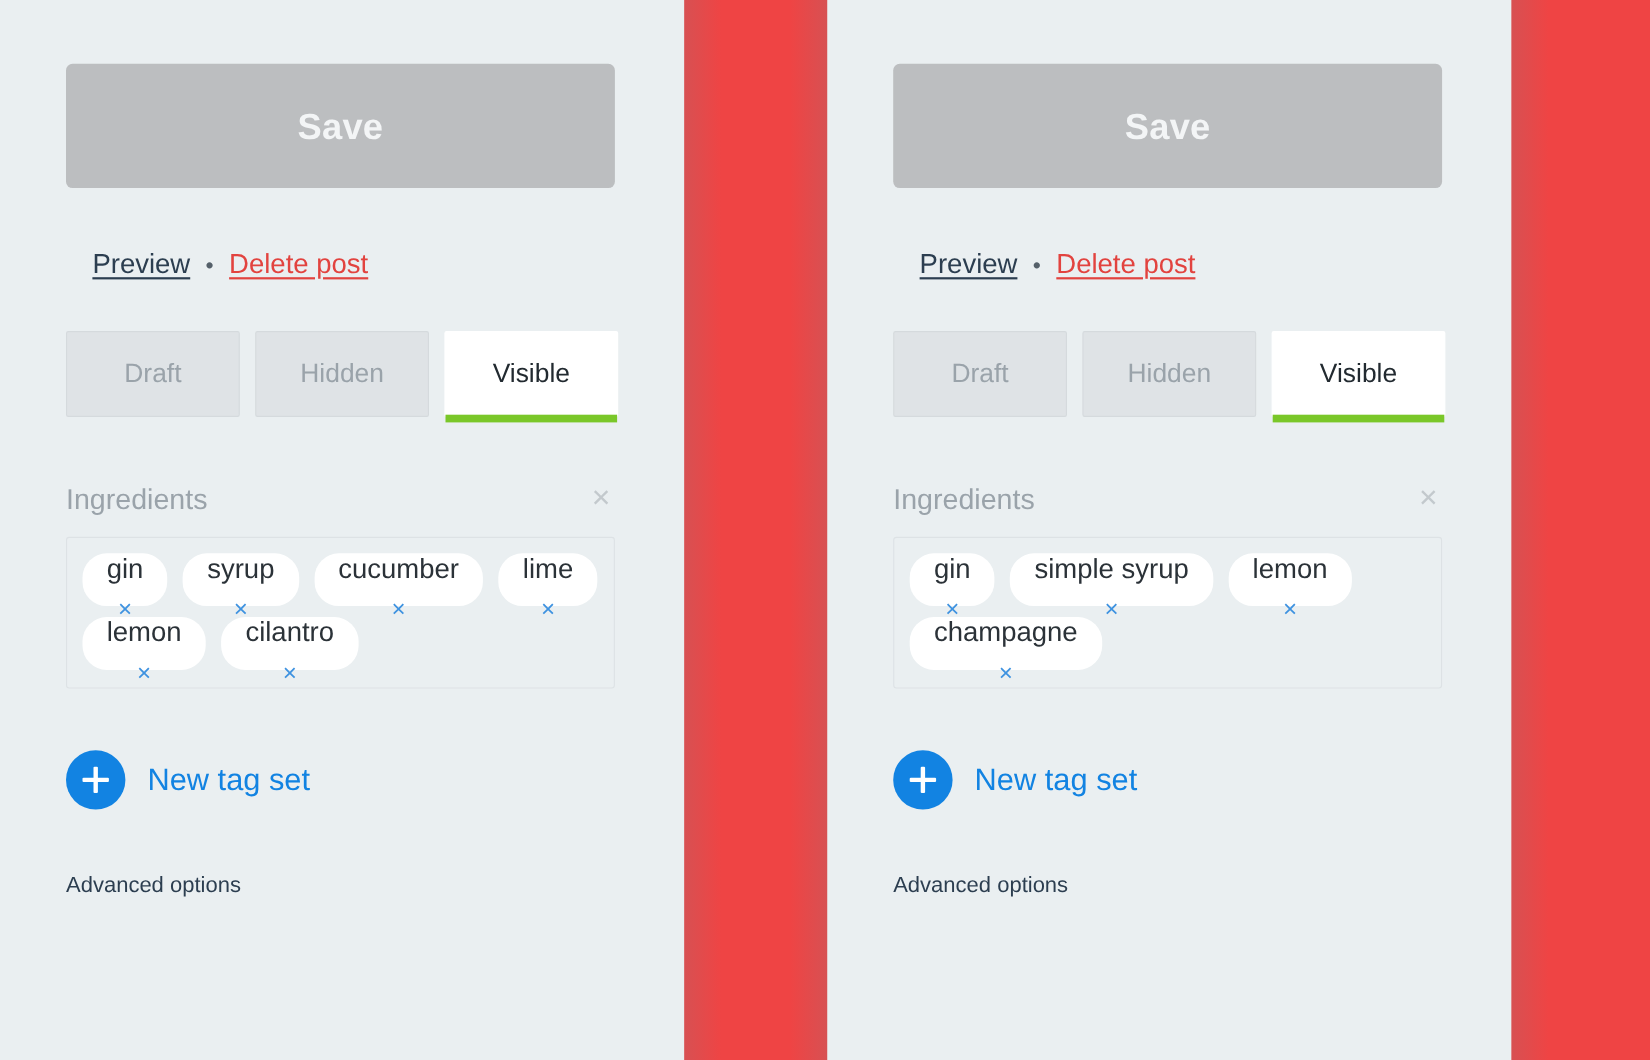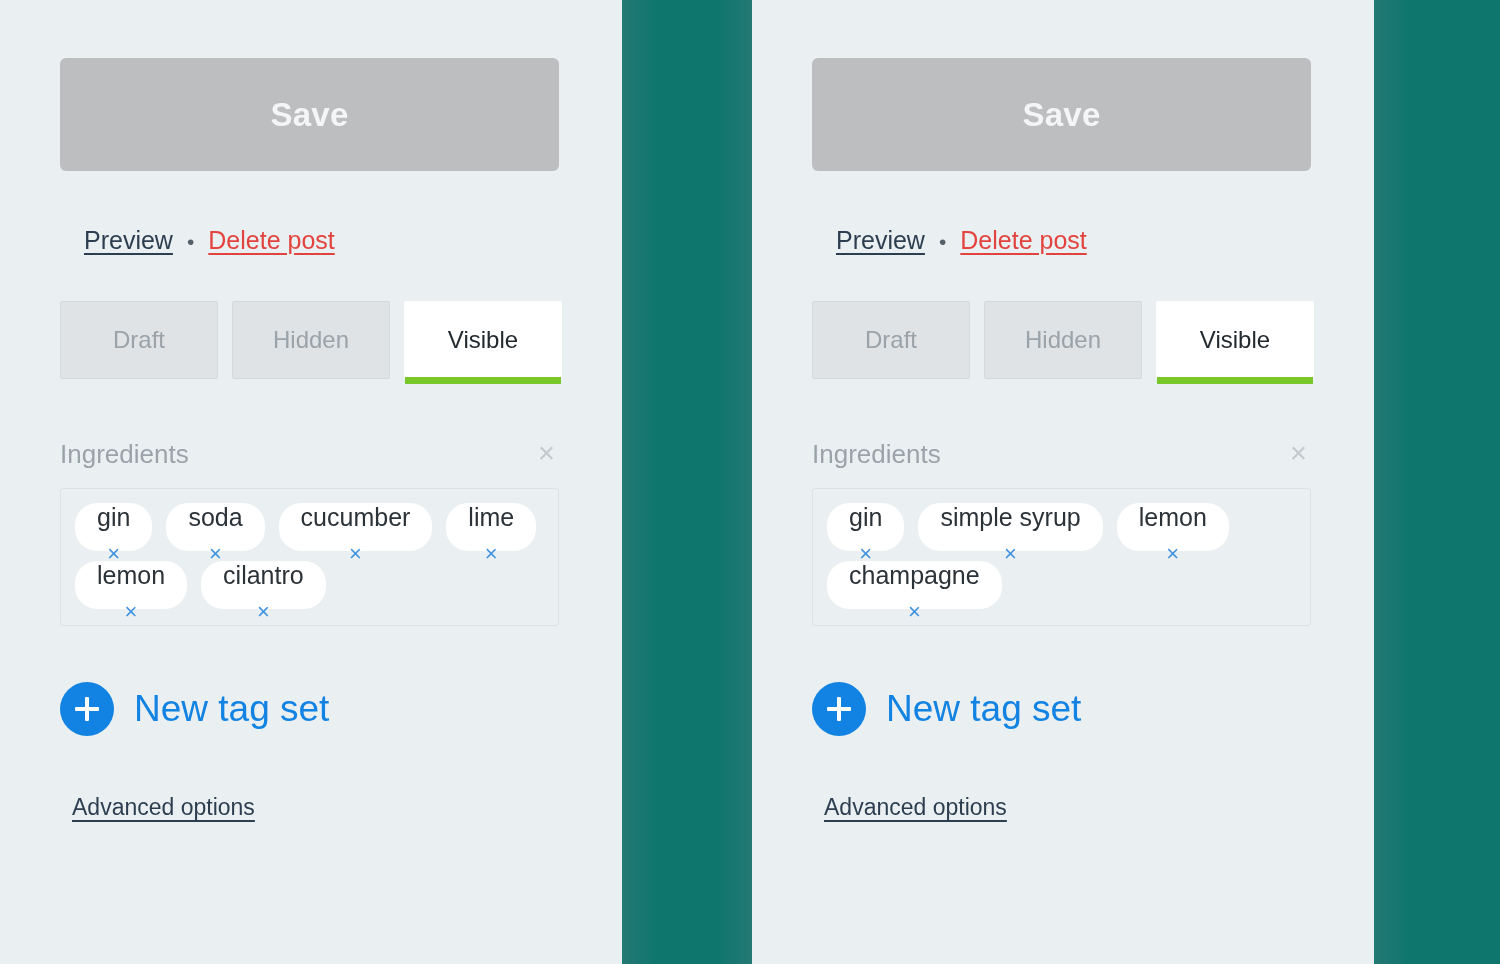--- a/index.html
+++ b/index.html
@@ -9,21 +9,21 @@
     height: 964px;
     overflow: hidden;
     background: #ffffff;
     font-family: "Liberation Sans", sans-serif;
   }
 
   #stage {
     position: relative;
     width: 1500px;
     height: 964px;
-    background: #0f766e;
+    background: #ef4444;
   }
 
   
   .panel {
     position: absolute;
     top: 0;
     height: 964px;
     background: #eaeff1;
     padding: 58px 0 0 60px;
   }
@@ -189,35 +189,33 @@
   .plus-circle::after {
     content: "";
     position: absolute;
     background: #ffffff;
     border-radius: 1px;
   }
   .plus-circle::before { left: 15px; right: 15px; top: 25px; height: 4px; }
   .plus-circle::after  { top: 15px; bottom: 15px; left: 25px; width: 4px; }
   .new-set-label {
     color: #1283e2;
-    font-size: 37px;
+    font-size: 28px;
     font-weight: 500;
   }
 
   
   .advanced {
     margin-top: 58px;
-    font-size: 23px;
+    font-size: 20px;
     color: #2c3e50;
-    text-decoration: underline;
     text-underline-offset: 5px;
     cursor: pointer;
     width: max-content;
     font-weight: 500;
-    margin-left: 12px;
   }
 </style>
 </head>
 <body>
 
 <div id="stage">
 
   <div class="panel left">
     <button class="save-btn">Save</button>
 
@@ -243,21 +241,21 @@
       <span class="group-title">Ingredients</span>
       <span class="group-close">×</span>
     </div>
 
     <div class="tag-box">
       <span class="tag">
         <span>gin</span>
         <span class="tag-x">×</span>
       </span>
       <span class="tag">
-        <span>soda</span>
+        <span>syrup</span>
         <span class="tag-x">×</span>
       </span>
       <span class="tag">
         <span>cucumber</span>
         <span class="tag-x">×</span>
       </span>
       <span class="tag">
         <span>lime</span>
         <span class="tag-x">×</span>
       </span>

